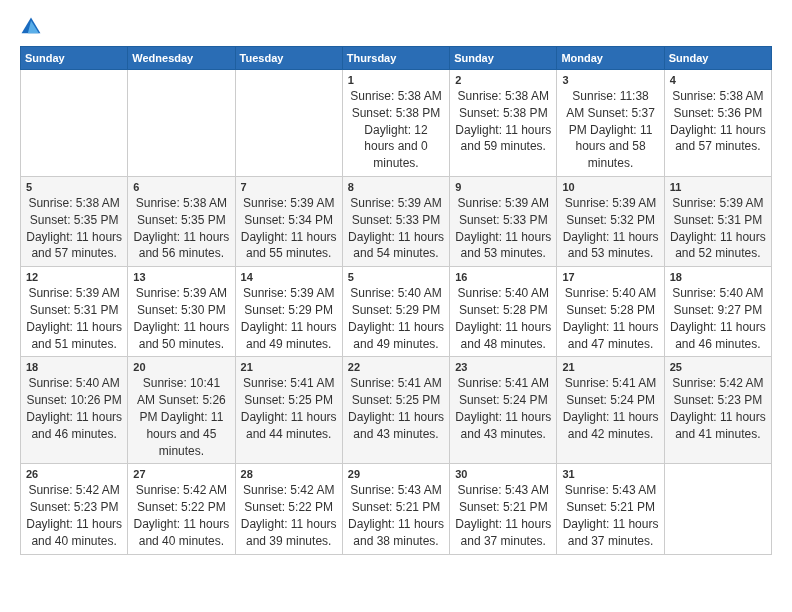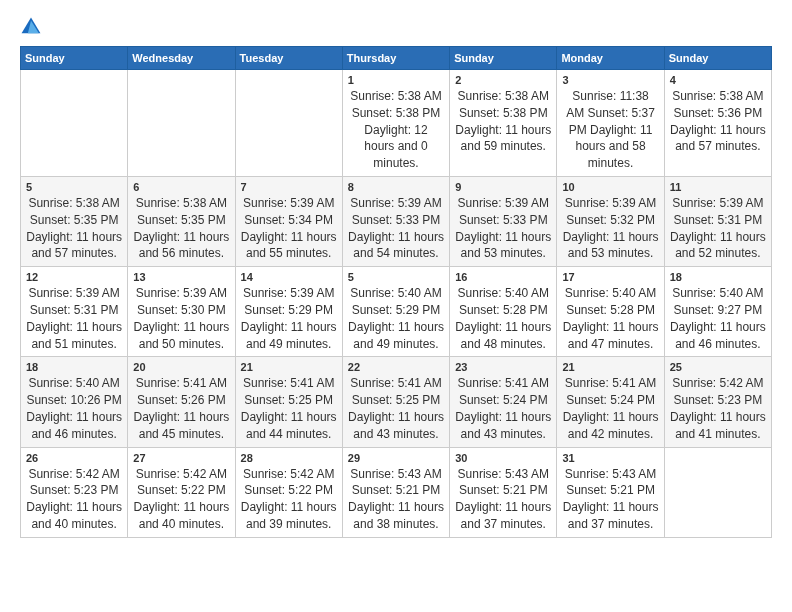--- a/index.html
+++ b/index.html
@@ -271,21 +271,21 @@
         <tr>
           <td>
             <span class="day-number">18</span>
             <div class="day-info">Sunrise: 5:40 AM
 Sunset: 10:26 PM
 Daylight: 11 hours
 and 46 minutes.</div>
           </td>
           <td>
             <span class="day-number">20</span>
-            <div class="day-info">Sunrise: 5:41 AM
+            <div class="day-info">Sunrise: 10:41 AM
 Sunset: 5:26 PM
 Daylight: 11 hours
 and 45 minutes.</div>
           </td>
           <td>
             <span class="day-number">21</span>
             <div class="day-info">Sunrise: 5:41 AM
 Sunset: 5:25 PM
 Daylight: 11 hours
 and 44 minutes.</div>

